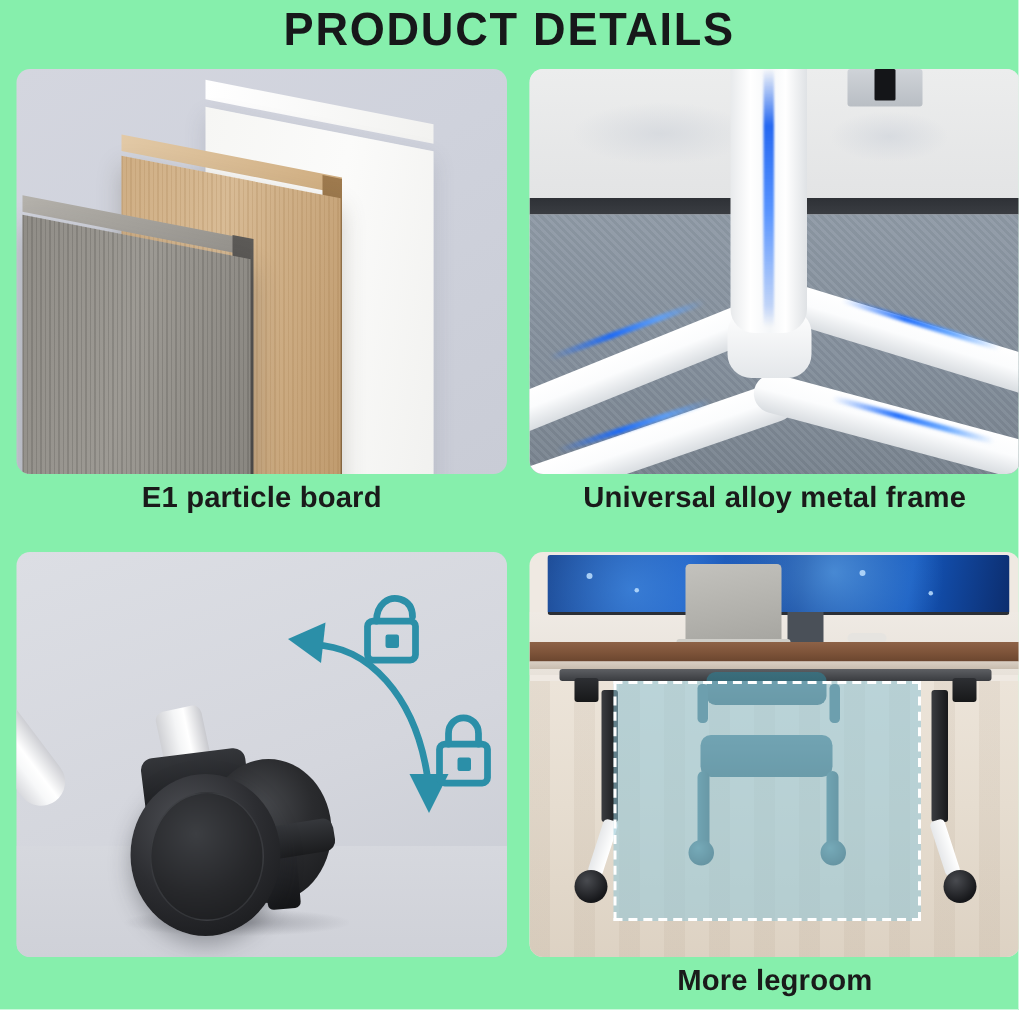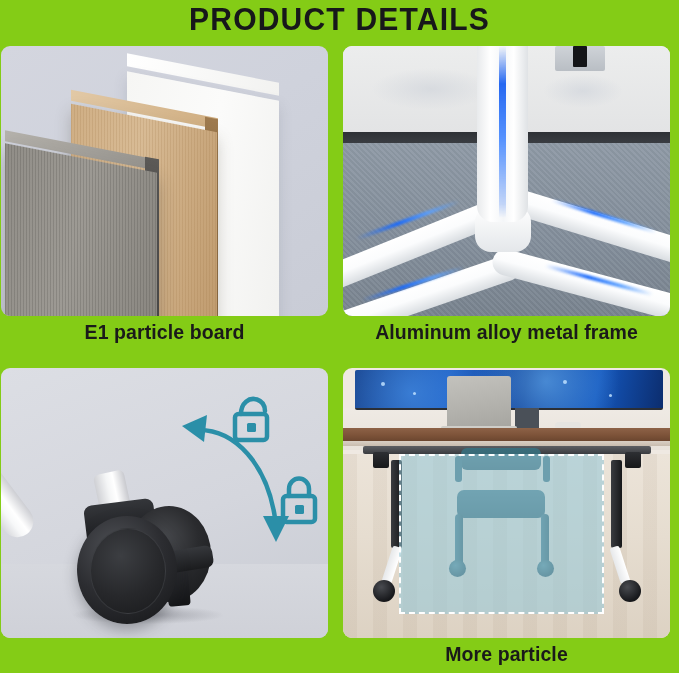--- a/index.html
+++ b/index.html
@@ -12,21 +12,21 @@
     height: 673px;
     overflow: hidden;
     font-family: "Liberation Sans", sans-serif;
     -webkit-font-smoothing: antialiased;
   }
 
   .page {
     position: relative;
     width: 679px;
     height: 673px;
-    background: #84cc16;
+    background: #86efac;
   }
 
   
   .title {
     position: absolute;
     top: 2px;
     left: 0;
     width: 679px;
     text-align: center;
     font-family: "Liberation Sans", sans-serif;
@@ -35,21 +35,21 @@
     letter-spacing: 1.2px;
     color: #17181a;
     line-height: 36px;
     transform: scaleX(0.97);
   }
 
   
   .grid {
     position: absolute;
     top: 46px;
-    left: 1px;
+    left: 11px;
     width: 669px;
     height: 624px;
     display: grid;
     grid-template-columns: 327px 327px;
     grid-template-rows: 302px 302px;
     column-gap: 15px;
     row-gap: 20px;
   }
   .cell {
     position: relative;
@@ -448,21 +448,21 @@
 
         <div class="leg-arm arm-front-l"></div>
         <div class="leg-arm arm-front-r"></div>
         <div class="glow glow-fl"></div>
         <div class="glow glow-fr"></div>
 
         <div class="hub"></div>
         <div class="leg-v"></div>
         <div class="leg-v-blue"></div>
       </div>
-      <div class="caption">Aluminum alloy metal frame</div>
+      <div class="caption">Universal alloy metal frame</div>
     </div>
 
     <div class="cell">
       <div class="panel p3">
         <div class="floor3"></div>
         <div class="wheel-leg"></div>
         <div class="wheel-leg-low"></div>
         <div class="wheel-shadow"></div>
         <div class="caster-fork"></div>
         <div class="wheel-back"></div>
@@ -530,17 +530,17 @@
         <div class="chair-wheel" style="left:106px;top:192px"></div>
         <div class="chair-wheel" style="left:194px;top:192px"></div>
 
         <div class="frame-leg" style="left:44px;top:178px;transform:rotate(18deg)"></div>
         <div class="frame-leg" style="left:272px;top:178px;transform:rotate(-18deg)"></div>
         <div class="caster4" style="left:30px;top:212px"></div>
         <div class="caster4" style="left:276px;top:212px"></div>
 
         <div class="legroom-box"></div>
       </div>
-      <div class="caption">More particle</div>
+      <div class="caption">More legroom</div>
     </div>
 
   </div>
 </div>
 
 </body></html>

